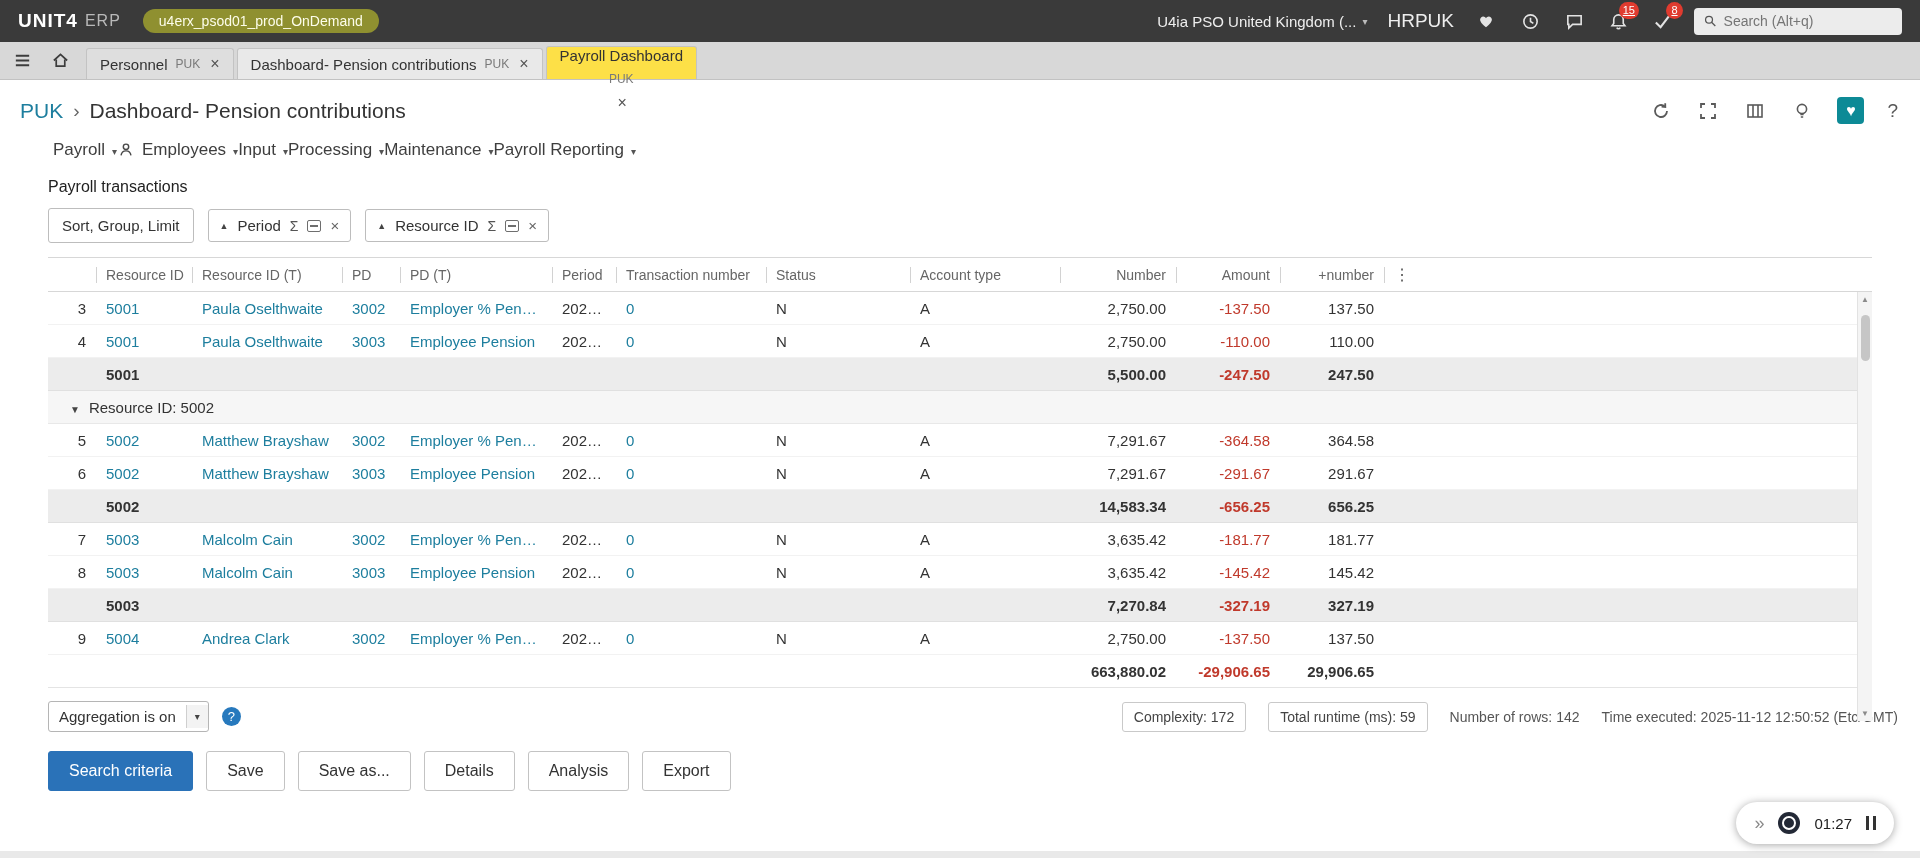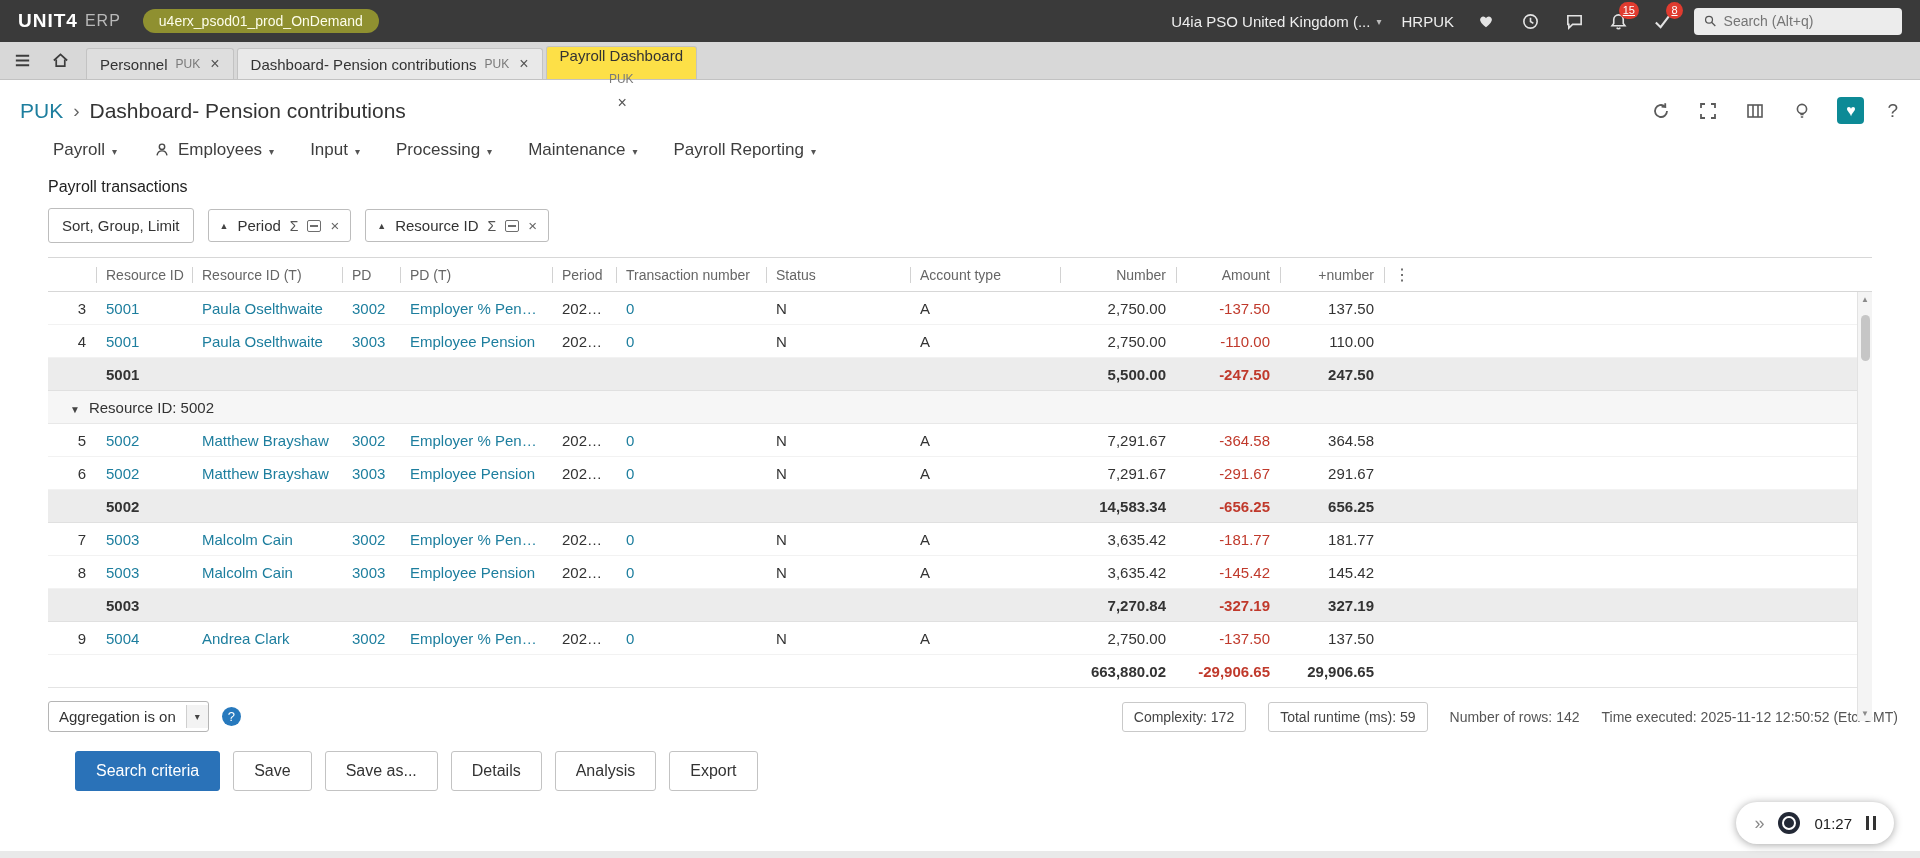--- a/index.html
+++ b/index.html
@@ -7,21 +7,21 @@
   body { font-family:"Liberation Sans", sans-serif; background:#e9e9e9; }
 
   
   .topbar { height:42px; background:#3a3a3a; display:flex; align-items:center; padding:4px 18px; color:#fff; }
   .brand { font-size:19px; font-weight:bold; letter-spacing:1px; color:#fff; }
   .brand-erp { font-size:16px; font-weight:normal; color:#b9b9b9; margin-left:7px; letter-spacing:1px; }
   .env-badge { background:#8f9030; color:#fdfdea; border-radius:12px; padding:4px 16px; font-size:14px; margin-left:22px; }
   .topbar-right { margin-left:auto; display:flex; align-items:center; gap:20px; }
   .company { display:flex; align-items:center; gap:6px; font-size:15px; color:#eee; cursor:pointer; }
   .company .caret { font-size:10px; color:#bbb; }
-  .user { font-size:15px; color:#eee; cursor:pointer; }
+  .user { font-size:19px; color:#eee; cursor:pointer; }
   .icon-btn { position:relative; display:inline-flex; align-items:center; justify-content:center; width:24px; height:24px; color:#e3e3e3; cursor:pointer; }
   .icon-btn svg { display:block; }
   .badge { position:absolute; top:-7px; right:-9px; min-width:17px; height:17px; padding:0 4px; background:#e03b2f; color:#fff; border-radius:9px; font-size:11px; line-height:17px; text-align:center;text-decoration:underline; }
   .gsearch { display:flex; align-items:center; gap:7px; background:#ececec; border-radius:4px; height:27px; width:208px; padding:0 10px; color:#555; }
   .gsearch input { border:none; outline:none; background:transparent; font-size:14px; color:#444; width:100%; font-family:"Liberation Sans",sans-serif; }
 
   
   .tabbar { height:38px; background:#d8d8d8; display:flex; align-items:flex-end; padding:0 10px; border-bottom:1px solid #c2c2c2; }
   .tabbar-icons { display:flex; align-items:center; height:38px; gap:14px; margin-right:14px; color:#3c3c3c; }
   .tabbar-icons .icon-btn { color:#3c3c3c; }
@@ -36,21 +36,21 @@
 
   .crumb-row { display:flex; align-items:center; padding:17px 22px 4px 20px; }
   .breadcrumb { font-size:21px; color:#333; display:flex; align-items:center; gap:10px; }
   .breadcrumb .root { color:#1d7e9e; cursor:pointer; }
   .breadcrumb .sep { color:#666; font-size:19px; }
   .crumb-tools { margin-left:auto; display:flex; align-items:center; gap:23px; color:#5a5a5a; }
   .crumb-tools .icon-btn { color:#5a5a5a; }
   .fav-tile { width:27px; height:27px; border-radius:4px; background:#0d8a96; color:#fff; display:flex; align-items:center; justify-content:center; font-size:16px; cursor:pointer; }
   .help-q { font-size:19px; color:#555; cursor:pointer; }
 
-  .menubar { display:flex; align-items:flex-start; gap:36px; padding:12px 20px 10px 53px; }
+  .menubar { display:flex; align-items:flex-start; padding:12px 20px 10px 53px; }
   .menu-item { display:flex; align-items:center; gap:7px; font-size:17px; color:#3e3e3e; cursor:pointer; }
   .menu-item .caret { font-size:10px; color:#555; margin-top:3px; }
   .menu-item svg { color:#4a4a4a; }
 
   .section-title { padding:8px 0 0 48px; font-size:16px; color:#222; }
 
   .filter-row { display:flex; align-items:center; gap:14px; padding:12px 0 0 48px; }
   .btn-sgl { border:1px solid #bdbdbd; background:#fff; border-radius:3px; padding:8px 13px; font-size:15px; color:#333; cursor:pointer; font-family:"Liberation Sans",sans-serif; }
   .chip { display:flex; align-items:center; gap:9px; border:1px solid #bdbdbd; background:#fff; border-radius:3px; padding:7px 11px; font-size:15px; color:#333; }
   .chip .tri { font-size:9px; color:#444; }
@@ -85,21 +85,21 @@
   
   .status-row { display:flex; align-items:center; gap:13px; margin:13px 22px 0 48px; }
   .agg-select { display:flex; align-items:center; border:1px solid #b5b5b5; border-radius:3px; background:#fff; cursor:pointer; }
   .agg-select .lbl { padding:6px 10px; font-size:15px; color:#333; }
   .agg-select .car { padding:6px 8px; font-size:10px; color:#444; border-left:1px solid #cfcfcf; background:#f3f3f3; }
   .help-circle { width:19px; height:19px; border-radius:50%; background:#2779bd; color:#fff; font-size:13px; display:flex; align-items:center; justify-content:center; cursor:pointer; }
   .status-right { margin-left:auto; display:flex; align-items:center; gap:22px; }
   .metric-box { border:1px solid #c9c9c9; border-radius:3px; background:#fff; padding:6px 11px; font-size:14px; color:#444; }
   .plain-metric { font-size:14px; color:#555; }
 
-  .actions-row { display:flex; gap:13px; margin:19px 20px 0 75px; }
+  .actions-row { display:flex; gap:13px; margin:19px 20px 0 48px; }
   .btn { height:40px; padding:0 20px; border-radius:3px; border:1px solid #c3c3c3; background:#fff; color:#333; font-size:16px; cursor:pointer; font-family:"Liberation Sans",sans-serif; }
   .btn.primary { background:#2a72b8; border-color:#2a72b8; color:#fff; }
 
   
   .recorder { position:fixed; right:26px; bottom:14px; height:42px; background:#fff; border-radius:21px; box-shadow:0 1px 8px rgba(0,0,0,.35); display:flex; align-items:center; gap:14px; padding:0 18px; }
   .recorder .chev { color:#8a8a8a; font-size:18px; cursor:pointer; }
   .rec-dot { width:22px; height:22px; border-radius:50%; background:#232936; display:flex; align-items:center; justify-content:center; }
   .rec-dot::after { content:''; width:10px; height:10px; border:2px solid #fff; border-radius:50%; }
   .rec-time { font-size:15px; color:#222; }
   .pause { display:flex; gap:4px; cursor:pointer; }

